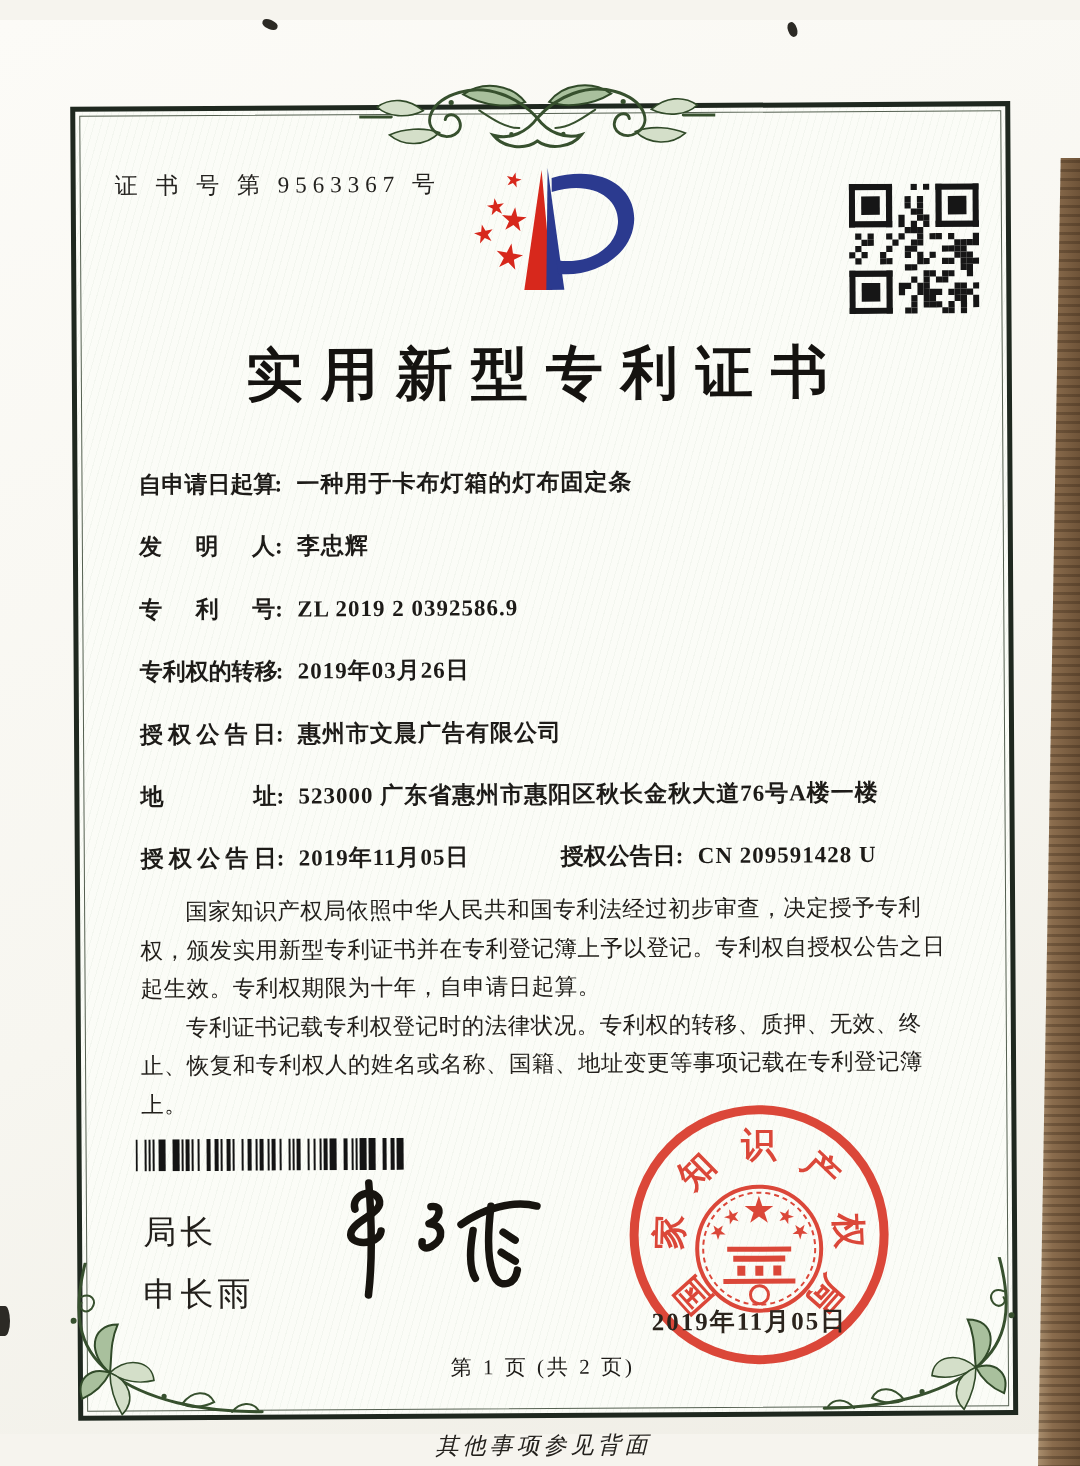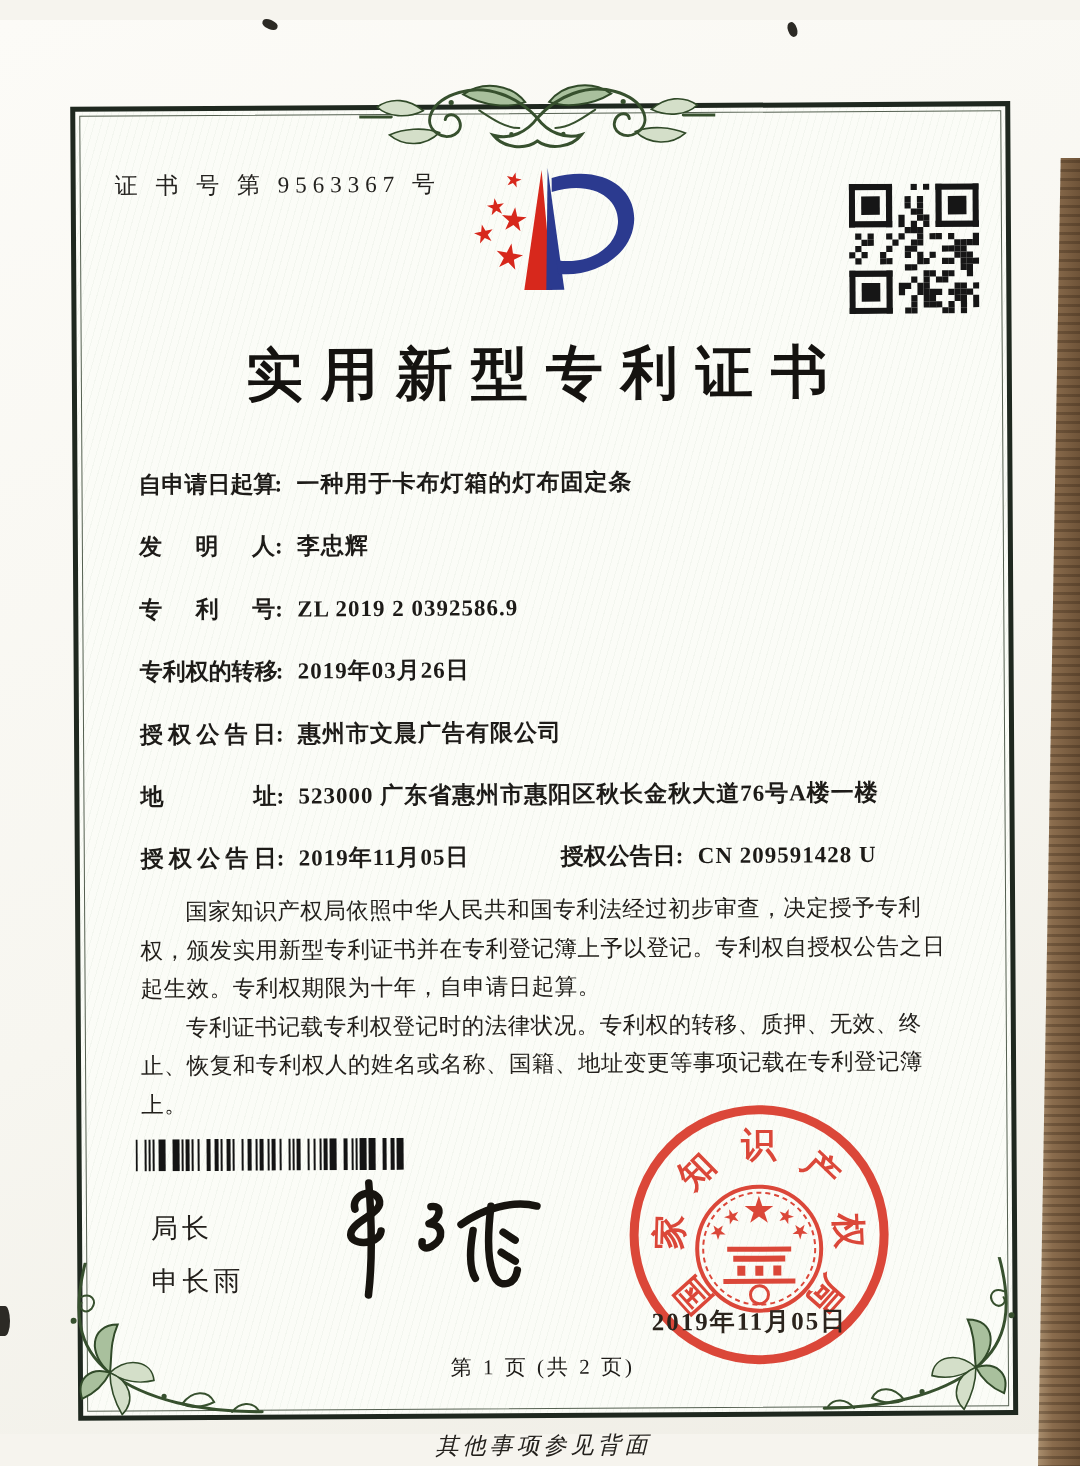--- a/index.html
+++ b/index.html
@@ -42,21 +42,21 @@
   .row{height:62.4px;white-space:nowrap}
   .flabel{display:inline-block;width:136px;text-align:justify;text-align-last:justify;font-weight:600}
   .colon{display:inline-block;width:22px;font-weight:600}
   .fvalue{font-weight:600;letter-spacing:1px}
   .grant-first{display:inline-block;width:420px}
   .glabel{font-weight:700}
   .paras{position:absolute;left:139px;top:871px;width:806px;font-size:22.5px;line-height:38.5px;color:#23201c}
   .paras p{margin:0;text-indent:2em;letter-spacing:.5px}
   
   .barcode{position:absolute;left:133px;top:1117px}
-  .signer{position:absolute;left:148px;top:1188px;font-size:27px;letter-spacing:4px;color:#23201c;
+  .signer{position:absolute;left:140px;top:1188px;font-size:33px;letter-spacing:4px;color:#23201c;
     font-family:Liberation Serif, serif}
   .signer div{margin-bottom:17px}
   .signature{position:absolute;left:282px;top:1148px}
   .sig-stroke{fill:none;stroke:#17140f;stroke-width:7.5;stroke-linecap:round;stroke-linejoin:round}
   .seal{position:absolute;left:620px;top:1080px;opacity:.93}
   .seal-red{stroke:#d93a2b;fill:none}
   .seal-fillred{fill:#d93a2b;stroke:none}
   .seal-char{font-size:35px;font-weight:bold;fill:#d93a2b;text-anchor:middle}
   .seal-date{position:absolute;left:648px;top:1286px;width:230px;font-size:25px;font-weight:bold;
     letter-spacing:2px;color:#2b241d}

